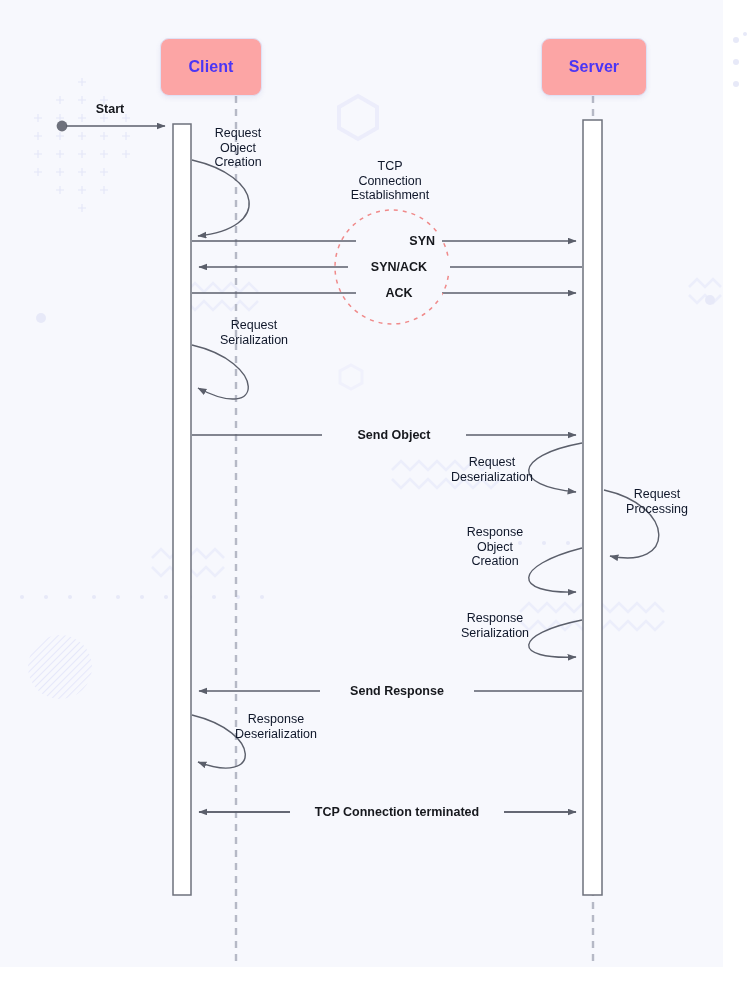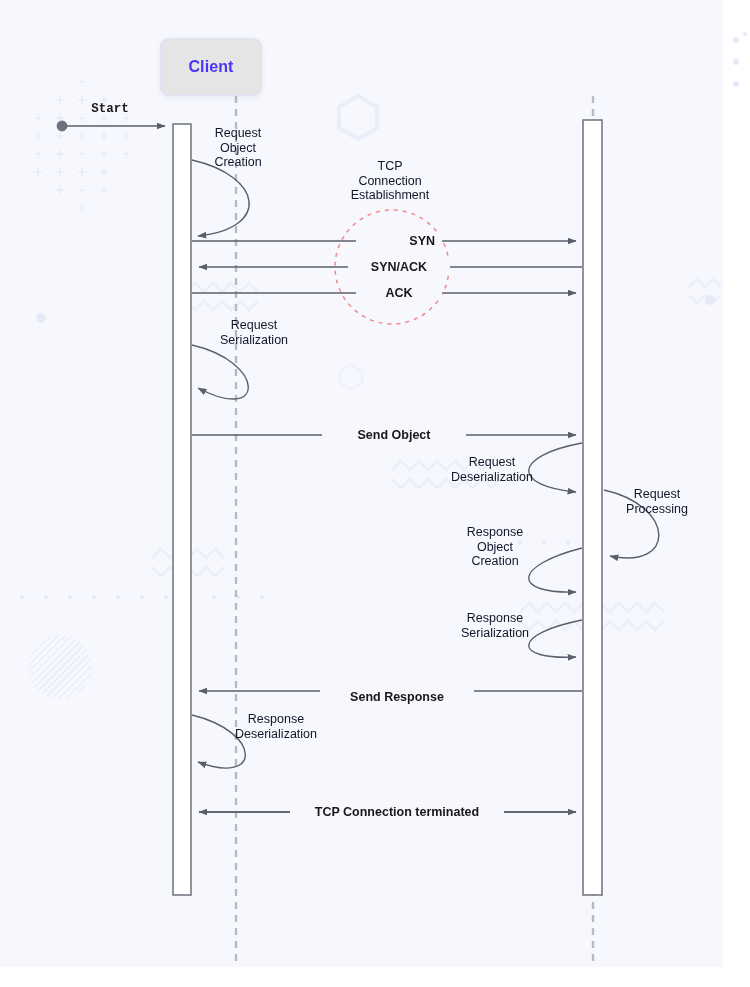--- a/index.html
+++ b/index.html
@@ -1,21 +1,21 @@
 <!DOCTYPE html>
 <html><head>
 <meta charset="utf-8">
 <style>
   html,body{margin:0;padding:0;background:#ffffff;}
   body{font-family:"Liberation Sans","DejaVu Sans",sans-serif;}
   #stage{position:relative;width:750px;height:987px;overflow:hidden;background:#ffffff;}
   #canvas{position:absolute;left:0;top:0;width:723px;height:967px;background:#f7f8fd;}
   svg#diagram{position:absolute;left:0;top:0;width:750px;height:987px;overflow:visible;}
   .actor-box{
-    position:absolute;background:#e5e5e5;border:1px solid #dfe1f5;border-radius:9px;
+    position:absolute;background:#fca5a5;border:1px solid #dfe1f5;border-radius:9px;
     box-shadow:0 2px 5px rgba(92,95,180,.10);
     display:flex;align-items:center;justify-content:center;
   }
   .actor-label{color:#4b35f5;font-size:16px;font-weight:600;letter-spacing:.1px;}
   .msg-label{
     position:absolute;color:#16181d;font-size:12.5px;font-weight:600;
     text-align:center;line-height:14px;white-space:pre-line;
   }
   .msg-label.inline{background:#f7f8fd;padding:0 7px;}
   .note-label{
@@ -152,28 +152,31 @@
       <path d="M582,620 C 512,634 512,660 576,657" marker-end="url(#arrowR)"></path>
       <path d="M192,715 C 262,732 262,786 198,762" marker-end="url(#arrowL)"></path>
     </g>
 
     <circle cx="392" cy="267" r="57" fill="none" stroke="#f08a8a" stroke-width="1.5" stroke-dasharray="4 5"></circle>
   </svg>
 
   <div class="actor-box" style="left:160px;top:38px;width:100px;height:56px;">
     <span class="actor-label">Client</span>
   </div>
+  <div class="actor-box" style="left:541px;top:38px;width:104px;height:56px;">
+    <span class="actor-label">Server</span>
+  </div>
 
-  <div class="msg-label" style="left:70px;top:102px;width:80px;font-family:Liberation Mono, monospace;">Start</div>
+  <div class="msg-label" style="left:70px;top:102px;width:80px;">Start</div>
 
   <div class="msg-label inline" style="left:356px;top:234px;width:72px;text-align:right;">SYN</div>
   <div class="msg-label inline" style="left:348px;top:260px;width:88px;">SYN/ACK</div>
   <div class="msg-label inline" style="left:356px;top:286px;width:72px;">ACK</div>
   <div class="msg-label inline" style="left:322px;top:428px;width:130px;">Send Object</div>
-  <div class="msg-label inline" style="left:320px;top:684px;width:140px;margin-top:6px;">Send Response</div>
+  <div class="msg-label inline" style="left:320px;top:684px;width:140px;">Send Response</div>
   <div class="msg-label inline" style="left:290px;top:805px;width:200px;">TCP Connection terminated</div>
 
   <div class="note-label" style="left:196px;top:126px;width:84px;">Request
 Object
 Creation</div>
   <div class="note-label" style="left:200px;top:318px;width:108px;">Request
 Serialization</div>
   <div class="note-label" style="left:432px;top:455px;width:120px;">Request
 Deserialization</div>
   <div class="note-label" style="left:618px;top:487px;width:78px;">Request

